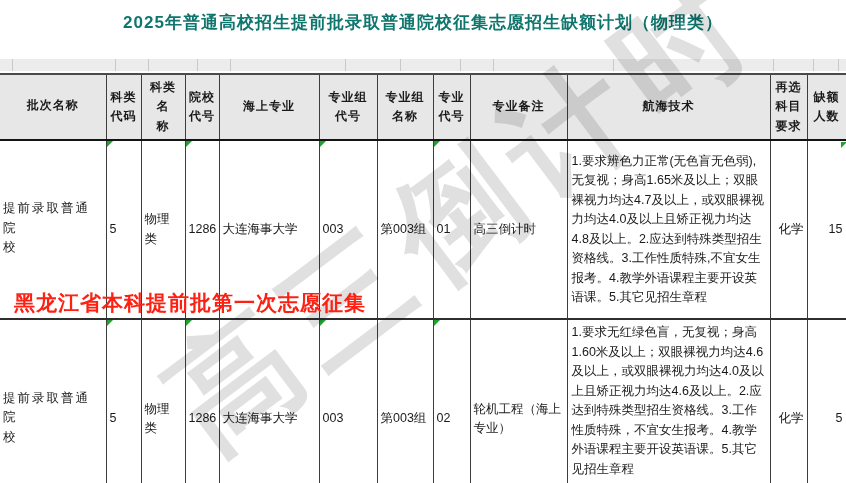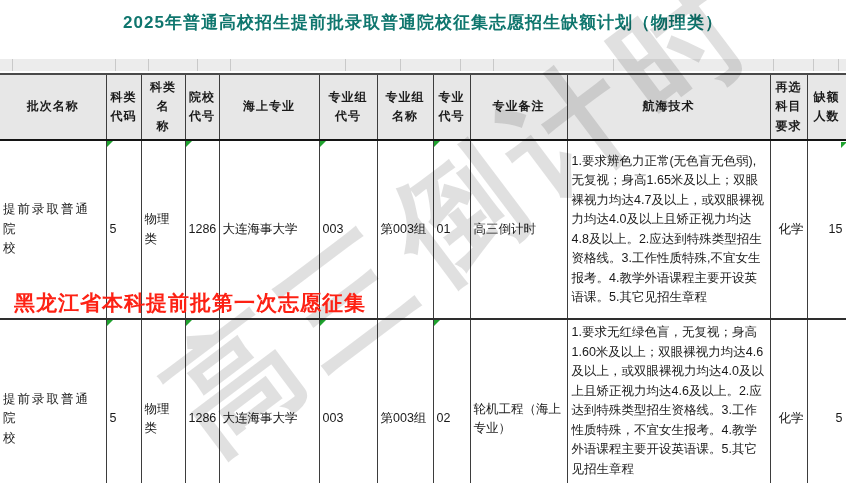--- a/index.html
+++ b/index.html
@@ -38,21 +38,21 @@
   #grid .r1 td{height:179px;}
   #grid .r2 td{height:200px;vertical-align:top;padding-top:6px;}
   #grid .r2 td:not(.remark){vertical-align:middle;padding-top:2px;}
   #grid td.remark{
     text-align:left;font-size:12.5px;line-height:19.5px;white-space:normal;
     padding:3px 4px;vertical-align:middle;
   }
   #grid .r2 td.remark{vertical-align:top;}
   #grid td.center{text-align:right;}
   #grid td.batch{letter-spacing:2px;}
-  #grid th:first-child,#grid td:first-child{border-left:none;}
+  #grid th:first-child,#grid td:first-child{border-left:none;font-family:Liberation Mono, monospace;}
   
   .gt{
     position:absolute;top:0;left:0;width:0;height:0;display:block;
     border-top:6px solid #1fa22e;border-right:6px solid transparent;
   }
   #edge-flag{
     position:absolute;top:142px;left:841px;width:0;height:0;
     border-top:6px solid #1fa22e;border-right:6px solid transparent;z-index:4;
   }
   

